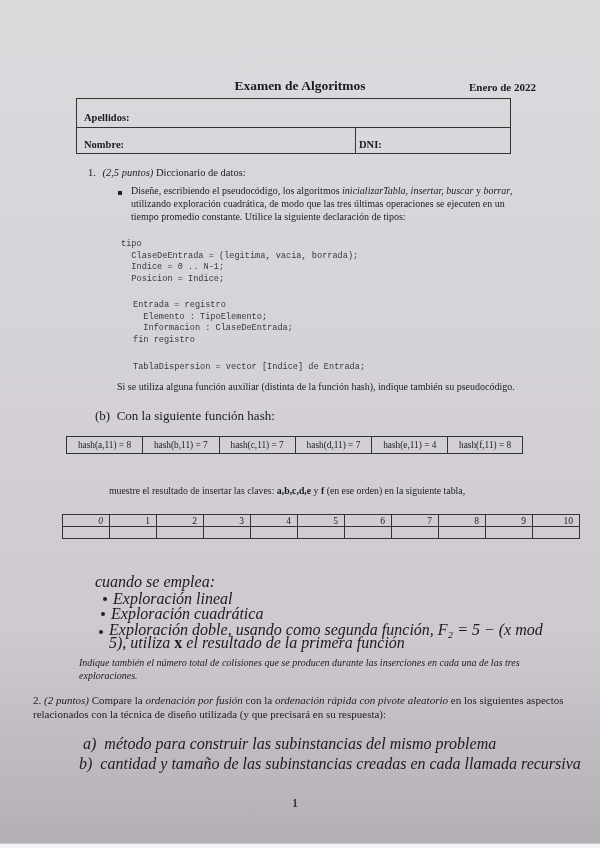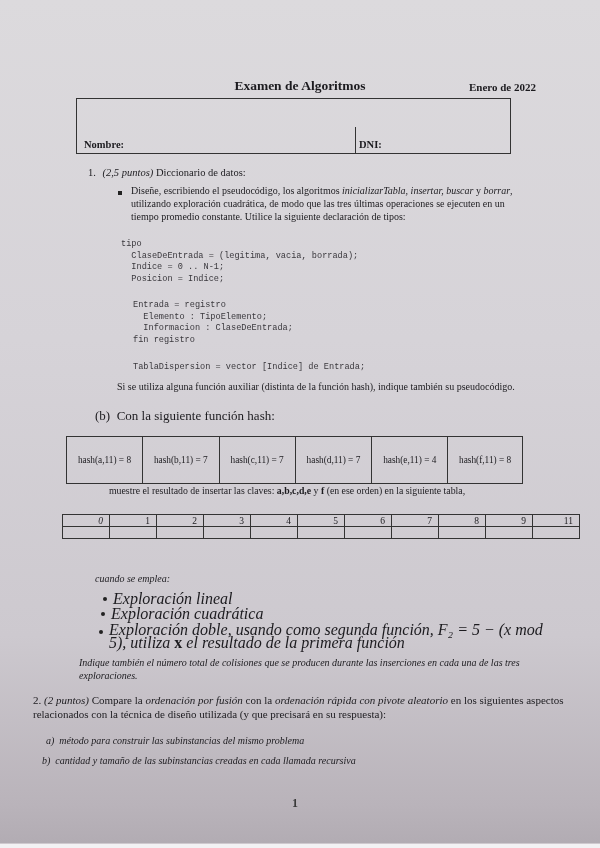--- a/index.html
+++ b/index.html
@@ -19,41 +19,44 @@
     .q1 { left:88px; top:167px; font-size:10.5px; }
     .q1 .num { margin-right:4px; }
     .it { font-style:italic; }
     .bullet-sq { left:118px; top:191px; width:4px; height:4px; background:#222; }
     .para { left:131px; top:184px; width:385px; font-size:10px; line-height:13px; }
     .code { left:121px; font-family:"Liberation Mono","DejaVu Sans Mono",monospace; font-size:8.6px; color:#3a383d; white-space:pre; line-height:11.5px; }
     .p-aux { left:117px; top:380px; width:410px; font-size:10px; line-height:13px; }
     .p-b { left:95px; top:408px; font-size:13px; }
     table { border-collapse:collapse; }
     .hashtbl { left:66px; top:436px; width:457px; font-size:9.3px; }
-    .hashtbl td { border:1px solid #333; padding:18px 3px; text-align:center; white-space:nowrap; }
+    .hashtbl td { border:1px solid #333; padding:3px 3px; text-align:center; white-space:nowrap; }
     .p-muestre { left:109px; top:485px; font-size:9.8px; }
     .slots { left:62px; top:514px; width:518px; font-size:9.5px; }
     .slots td { border:1px solid #333; height:11px; text-align:right; padding:0 6px; width:9%; }
     .slots td.first { font-style:italic; }
-    .p-cuando { left:95px; top:573px; font-size:10px; }
+    .p-cuando { left:95px; top:573px; font-size:16px; }
     .dot { width:4px; height:4px; border-radius:50%; background:#222; }
     .li-text { font-size:16px; font-style:italic; }
     .p-indique { left:79px; top:656px; width:470px; font-size:10px; line-height:13px; }
     .q2 { left:33px; top:693px; width:550px; font-size:11px; line-height:14px; }
-    .sub { font-size:10px; }
+    .sub { font-size:16px;margin-left:37px; }
     .pagenum { left:292px; top:796px; font-weight:bold; font-size:12px; color:#3a3a3a; }
     .strip { left:0; top:843px; width:600px; height:5px; background:#f3f2f4; border-top:1px solid #cfcacf; }
   </style>
 </head>
 <body>
 
 <div class="abs title">Examen de Algoritmos</div>
 <div class="abs subtitle">Enero de 2022</div>
 
 <div class="abs idbox">
+  <div class="row1">
+    <span class="lbl" style="left:7px;top:13px;">Apellidos:</span>
+  </div>
   <span class="lbl" style="left:7px;top:40px;">Nombre:</span>
   <div class="vline"></div>
   <span class="lbl" style="left:282px;top:40px;">DNI:</span>
 </div>
 
 <div class="abs q1">
   <span class="num">1.</span>
   <span class="it">(2,5 puntos)</span>
   <span>Diccionario de datos:</span>
 </div>
@@ -103,21 +106,21 @@
     <td class="first">0</td>
     <td>1</td>
     <td>2</td>
     <td>3</td>
     <td>4</td>
     <td>5</td>
     <td>6</td>
     <td>7</td>
     <td>8</td>
     <td>9</td>
-    <td>11</td>
+    <td>10</td>
   </tr>
   <tr>
     <td></td>
     <td></td>
     <td></td>
     <td></td>
     <td></td>
     <td></td>
     <td></td>
     <td></td>

